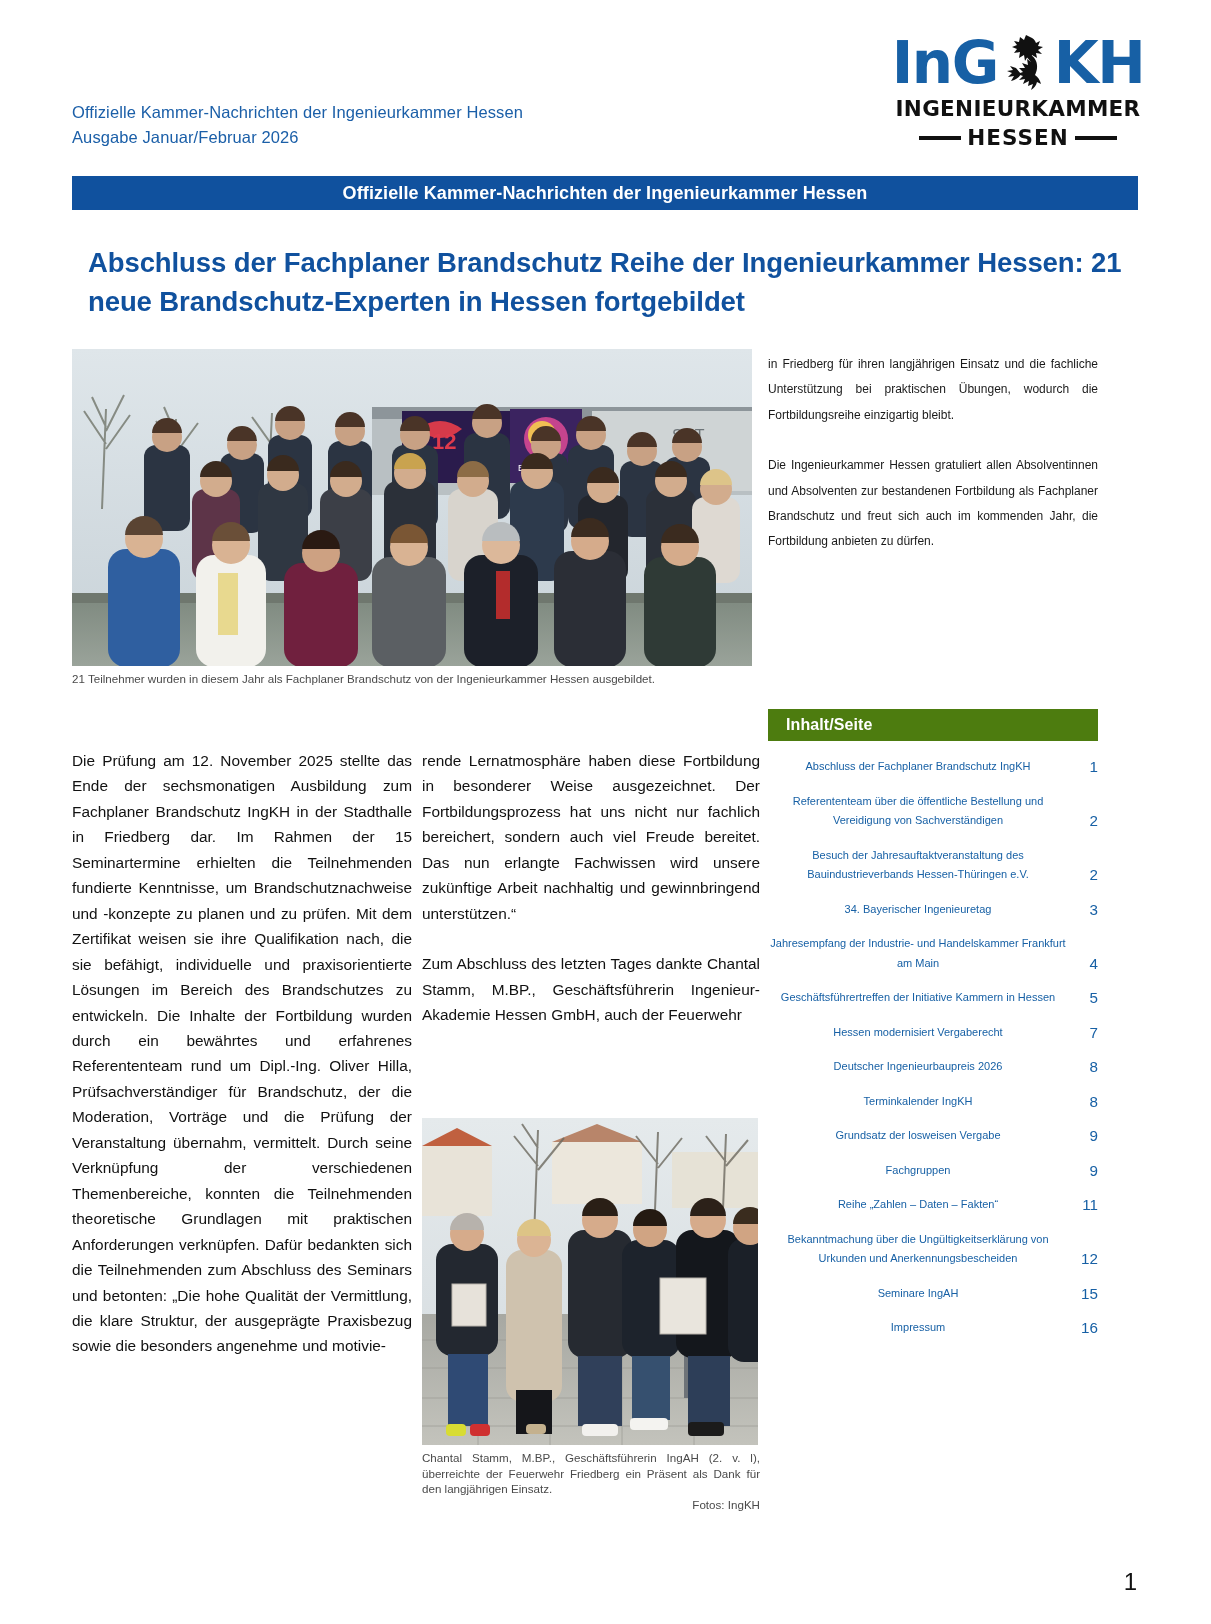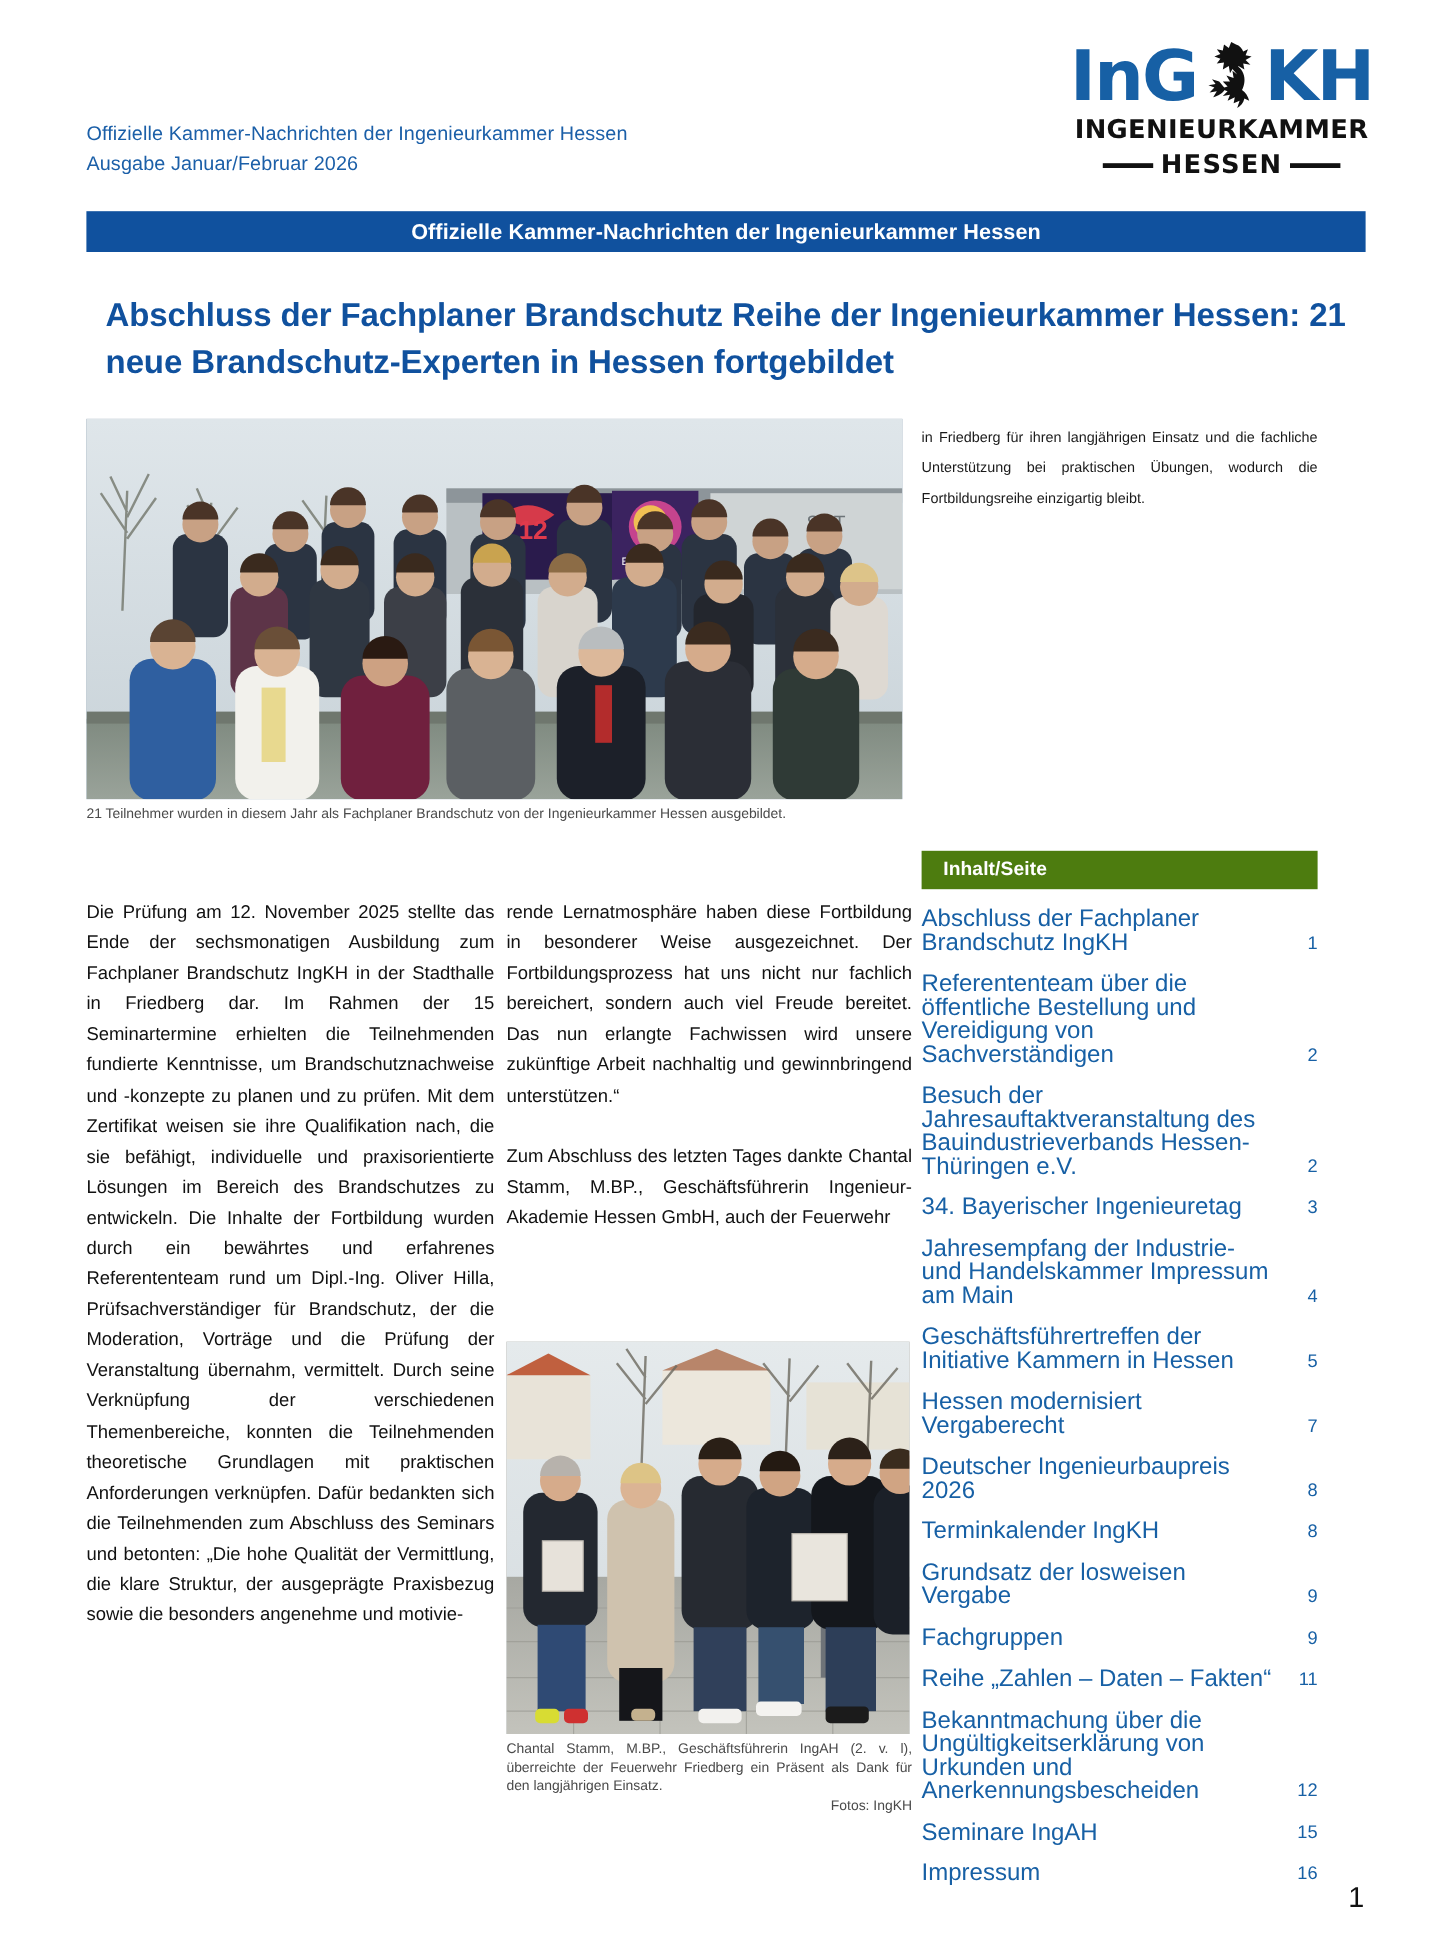--- a/index.html
+++ b/index.html
@@ -166,23 +166,24 @@
   .toc-list { margin-top: 16px; }
   .toc-row {
     display: flex;
     align-items: flex-end;
     justify-content: space-between;
     gap: 10px;
     margin-bottom: 15px;
   }
   .toc-title {
     color: #1760a5;
-    font-size: 20px;
+    font-size: 11px;
     line-height: 19.5px;
     flex: 1 1 auto;
+    text-align: center;
   }
   .toc-page {
     color: #1760a5;
     font-size: 15.2px;
     line-height: 19.5px;
     flex: 0 0 auto;
     min-width: 20px;
     text-align: right;
   }
 
@@ -404,20 +405,21 @@
         <rect x="572" y="208" width="72" height="110" rx="18" fill="#2f3a36"></rect>
         <circle cx="608" cy="198" r="19" fill="#d5ab8b"></circle>
           <path d="M589 194a19 19 0 0 1 38 0z" fill="#3b2b1f"></path>
       </g>
     </svg>
   </div>
   <div class="photo-cap">21 Teilnehmer wurden in diesem Jahr als Fachplaner Brandschutz von der Ingenieurkammer Hessen ausgebildet.</div>
 
   <div class="intro-col">
     <p>in Friedberg für ihren langjährigen Einsatz und die fachliche Unterstützung bei praktischen Übungen, wodurch die Fortbildungsreihe einzigartig bleibt.</p>
+    <p>Die Ingenieurkammer Hessen gratuliert allen Absolventinnen und Absolventen zur bestandenen Fortbildung als Fachplaner Brandschutz und freut sich auch im kommenden Jahr, die Fortbildung anbieten zu dürfen.</p>
   </div>
 
   <div class="toc">
     <div class="toc-head">Inhalt/Seite</div>
     <div class="toc-list" id="toc-list">
         <div class="toc-row">
           <span class="toc-title">Abschluss der Fachplaner Brandschutz IngKH</span>
           <span class="toc-page">1</span>
         </div>
         <div class="toc-row">
@@ -426,21 +428,21 @@
         </div>
         <div class="toc-row">
           <span class="toc-title">Besuch der Jahresauftaktveranstaltung des Bauindustrieverbands Hessen-Thüringen e.V.</span>
           <span class="toc-page">2</span>
         </div>
         <div class="toc-row">
           <span class="toc-title">34. Bayerischer Ingenieuretag</span>
           <span class="toc-page">3</span>
         </div>
         <div class="toc-row">
-          <span class="toc-title">Jahresempfang der Industrie- und Handelskammer Impressum am Main</span>
+          <span class="toc-title">Jahresempfang der Industrie- und Handelskammer Frankfurt am Main</span>
           <span class="toc-page">4</span>
         </div>
         <div class="toc-row">
           <span class="toc-title">Geschäftsführertreffen der Initiative Kammern in Hessen</span>
           <span class="toc-page">5</span>
         </div>
         <div class="toc-row">
           <span class="toc-title">Hessen modernisiert Vergaberecht</span>
           <span class="toc-page">7</span>
         </div>

